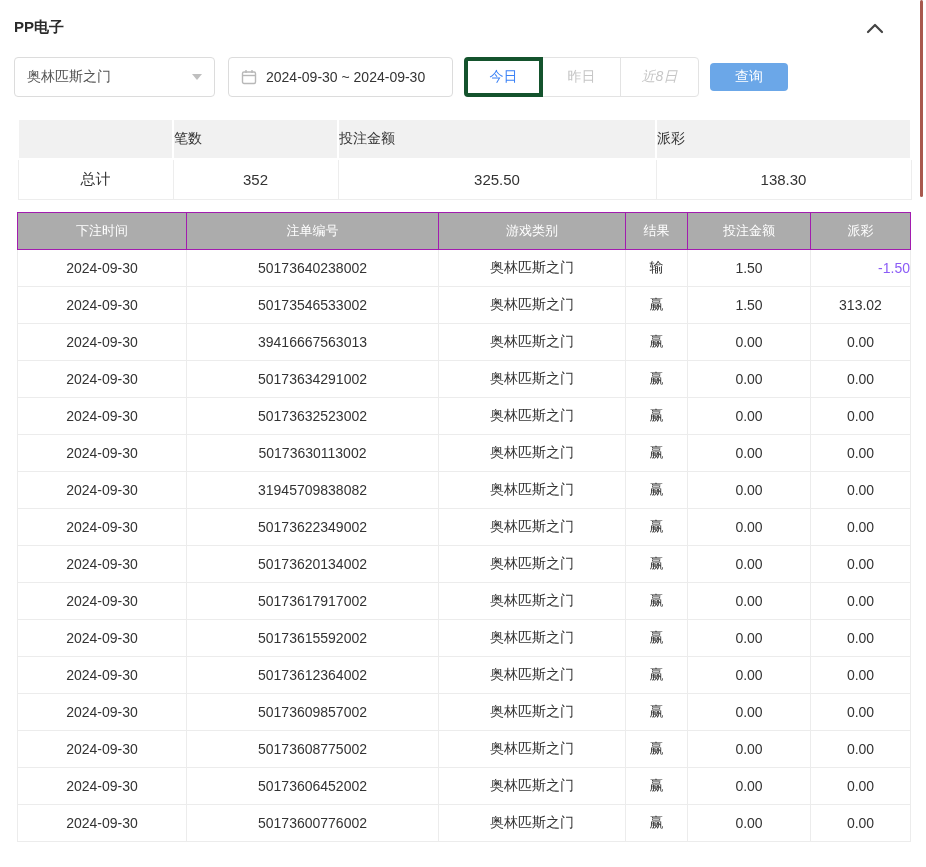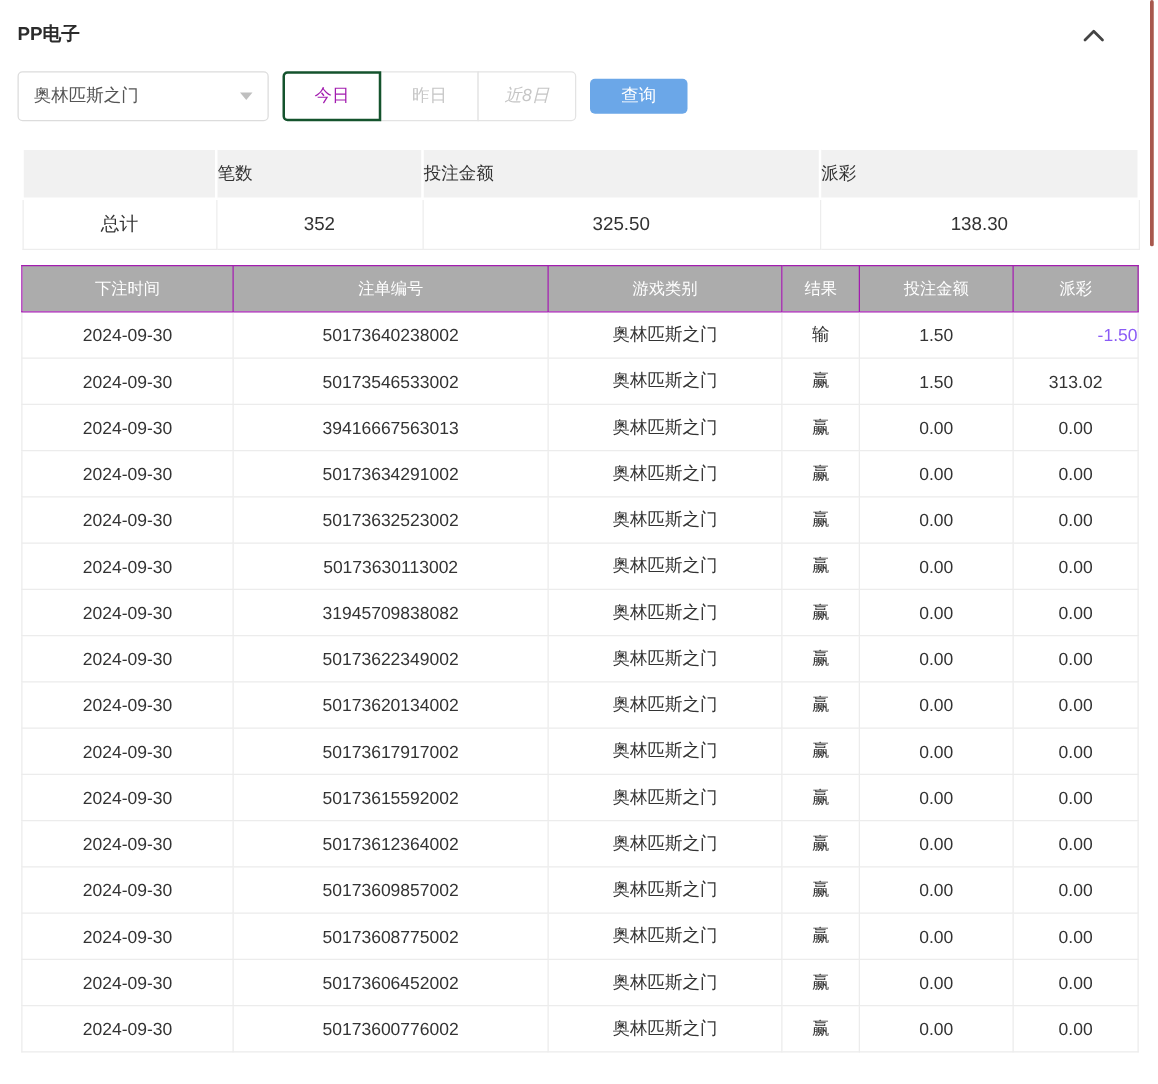--- a/index.html
+++ b/index.html
@@ -49,21 +49,21 @@
   .range-btn {
     width: 79px; height: 40px;
     background: #fff; border: 1px solid #e3e3e3;
     color: #c6c6c6; font-size: 14px; cursor: pointer;
     margin-left: -1px;
     font-family: inherit;
   }
   .btn-group .range-btn:first-child { margin-left: 0; border-radius: 4px 0 0 4px; }
   .btn-group .range-btn:last-child { border-radius: 0 4px 4px 0; font-style: italic; }
   .range-btn.active {
-    border: 2px solid #14532d; color: #a21caf; position: relative; z-index: 1;
+    border: 4px solid #14532d; color: #3b82f6; position: relative; z-index: 1;
   }
   .query-btn {
     width: 78px; height: 28px; margin-left: 11px;
     background: #6ba7e8; border: none; border-radius: 4px;
     color: #fff; font-size: 14px; cursor: pointer;
     font-family: inherit;
   }
 
   
   table { border-collapse: collapse; table-layout: fixed; }
@@ -115,20 +115,31 @@
     </svg>
   </span>
 </div>
 
 <div class="filter-row">
   <div class="select-box">
     <span>奥林匹斯之门</span>
     <span class="caret-down"></span>
   </div>
 
+  <div class="date-picker">
+    <span style="display:inline-flex;">
+      <svg width="16" height="16" viewBox="0 0 16 16">
+        <rect x="1.5" y="3" width="13" height="11.5" rx="1.5" fill="none" stroke="#b8b8b8" stroke-width="1.4"></rect>
+        <line x1="1.5" y1="6.5" x2="14.5" y2="6.5" stroke="#b8b8b8" stroke-width="1.4"></line>
+        <line x1="5" y1="1" x2="5" y2="4" stroke="#b8b8b8" stroke-width="1.4"></line>
+        <line x1="11" y1="1" x2="11" y2="4" stroke="#b8b8b8" stroke-width="1.4"></line>
+      </svg>
+    </span>
+    <span>2024-09-30 ~ 2024-09-30</span>
+  </div>
 
   <div class="btn-group">
     <button class="range-btn active">今日</button>
     <button class="range-btn">昨日</button>
     <button class="range-btn">近8日</button>
   </div>
 
   <button class="query-btn">查询</button>
 </div>
 

